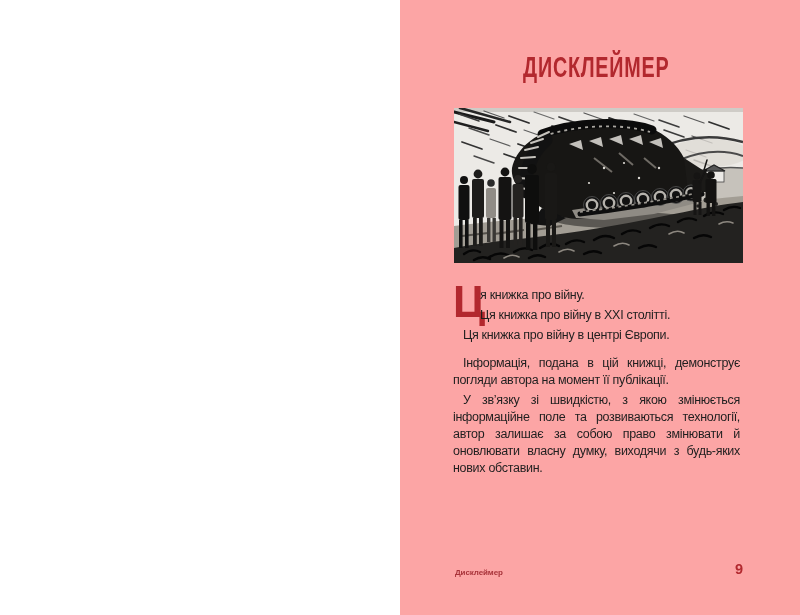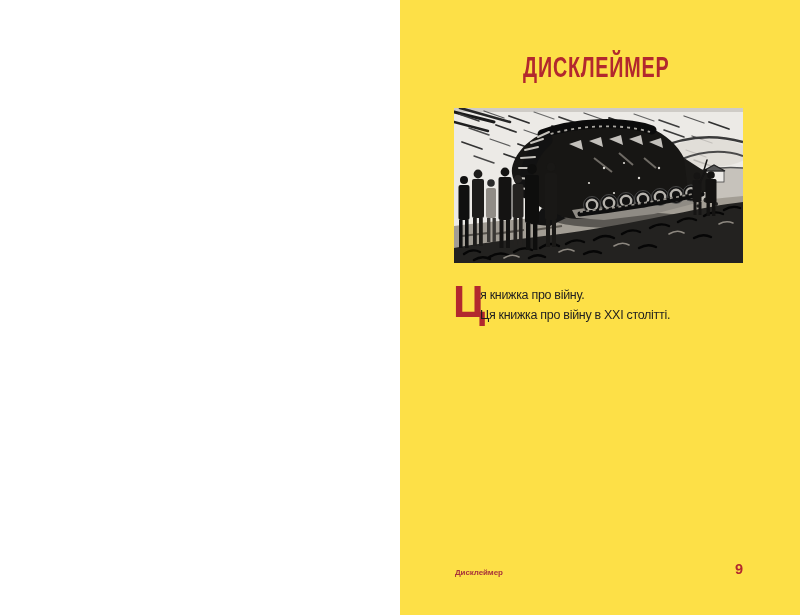--- a/index.html
+++ b/index.html
@@ -1,19 +1,19 @@
 <!DOCTYPE html>
 <html><head>
 <meta charset="utf-8">
 <style>
   html,body{margin:0;padding:0;background:#ffffff;}
   .spread{position:relative;width:800px;height:615px;background:#ffffff;overflow:hidden;
           font-family:"Liberation Sans", sans-serif;}
   .page-left{position:absolute;left:0;top:0;width:400px;height:615px;background:#ffffff;}
-  .page-right{position:absolute;left:400px;top:0;width:400px;height:615px;background:#fde047;}
+  .page-right{position:absolute;left:400px;top:0;width:400px;height:615px;background:#fca5a5;}
 
   .chapter-title{position:absolute;left:50px;top:52px;width:293px;text-align:center;}
   .chapter-title span{display:inline-block;font-size:26px;font-weight:bold;color:#b2282e;
           letter-spacing:1px;transform:scale(0.76,1.12);transform-origin:center;}
 
   .illu{position:absolute;left:54px;top:108px;width:289px;height:155px;}
   .illu svg{display:block;width:289px;height:155px;}
 
   .body{position:absolute;left:50px;top:284px;width:293px;
         font-size:12.5px;line-height:17px;letter-spacing:-0.3px;color:#1f1f1f;
@@ -271,20 +271,23 @@
               <rect x="258" y="95" width="3.4" height="13"></rect>
           </g>
         </g>
       </svg>
     </div>
 
     <div class="body">
       <span class="dropcap">Ц</span>
       <p class="lead">я книжка про війну.</p>
       <p class="lead">Ця книжка про війну в XXI столітті.</p>
+      <p class="para">Ця книжка про війну в центрі Європи.</p>
+      <p class="para gap">Інформація, подана в цій книжці, демонструє погляди автора на момент її публікації.</p>
+      <p class="para">У зв’язку зі швидкістю, з якою змінюється інформа­ційне поле та розвиваються технології, автор залишає за собою право змінювати й оновлювати власну думку, виходячи з будь-яких нових обставин.</p>
     </div>
 
     <div class="footer">
       <span class="running">Дисклеймер</span>
       <span class="pagenum">9</span>
     </div>
 
   </div>
 </div>
 

